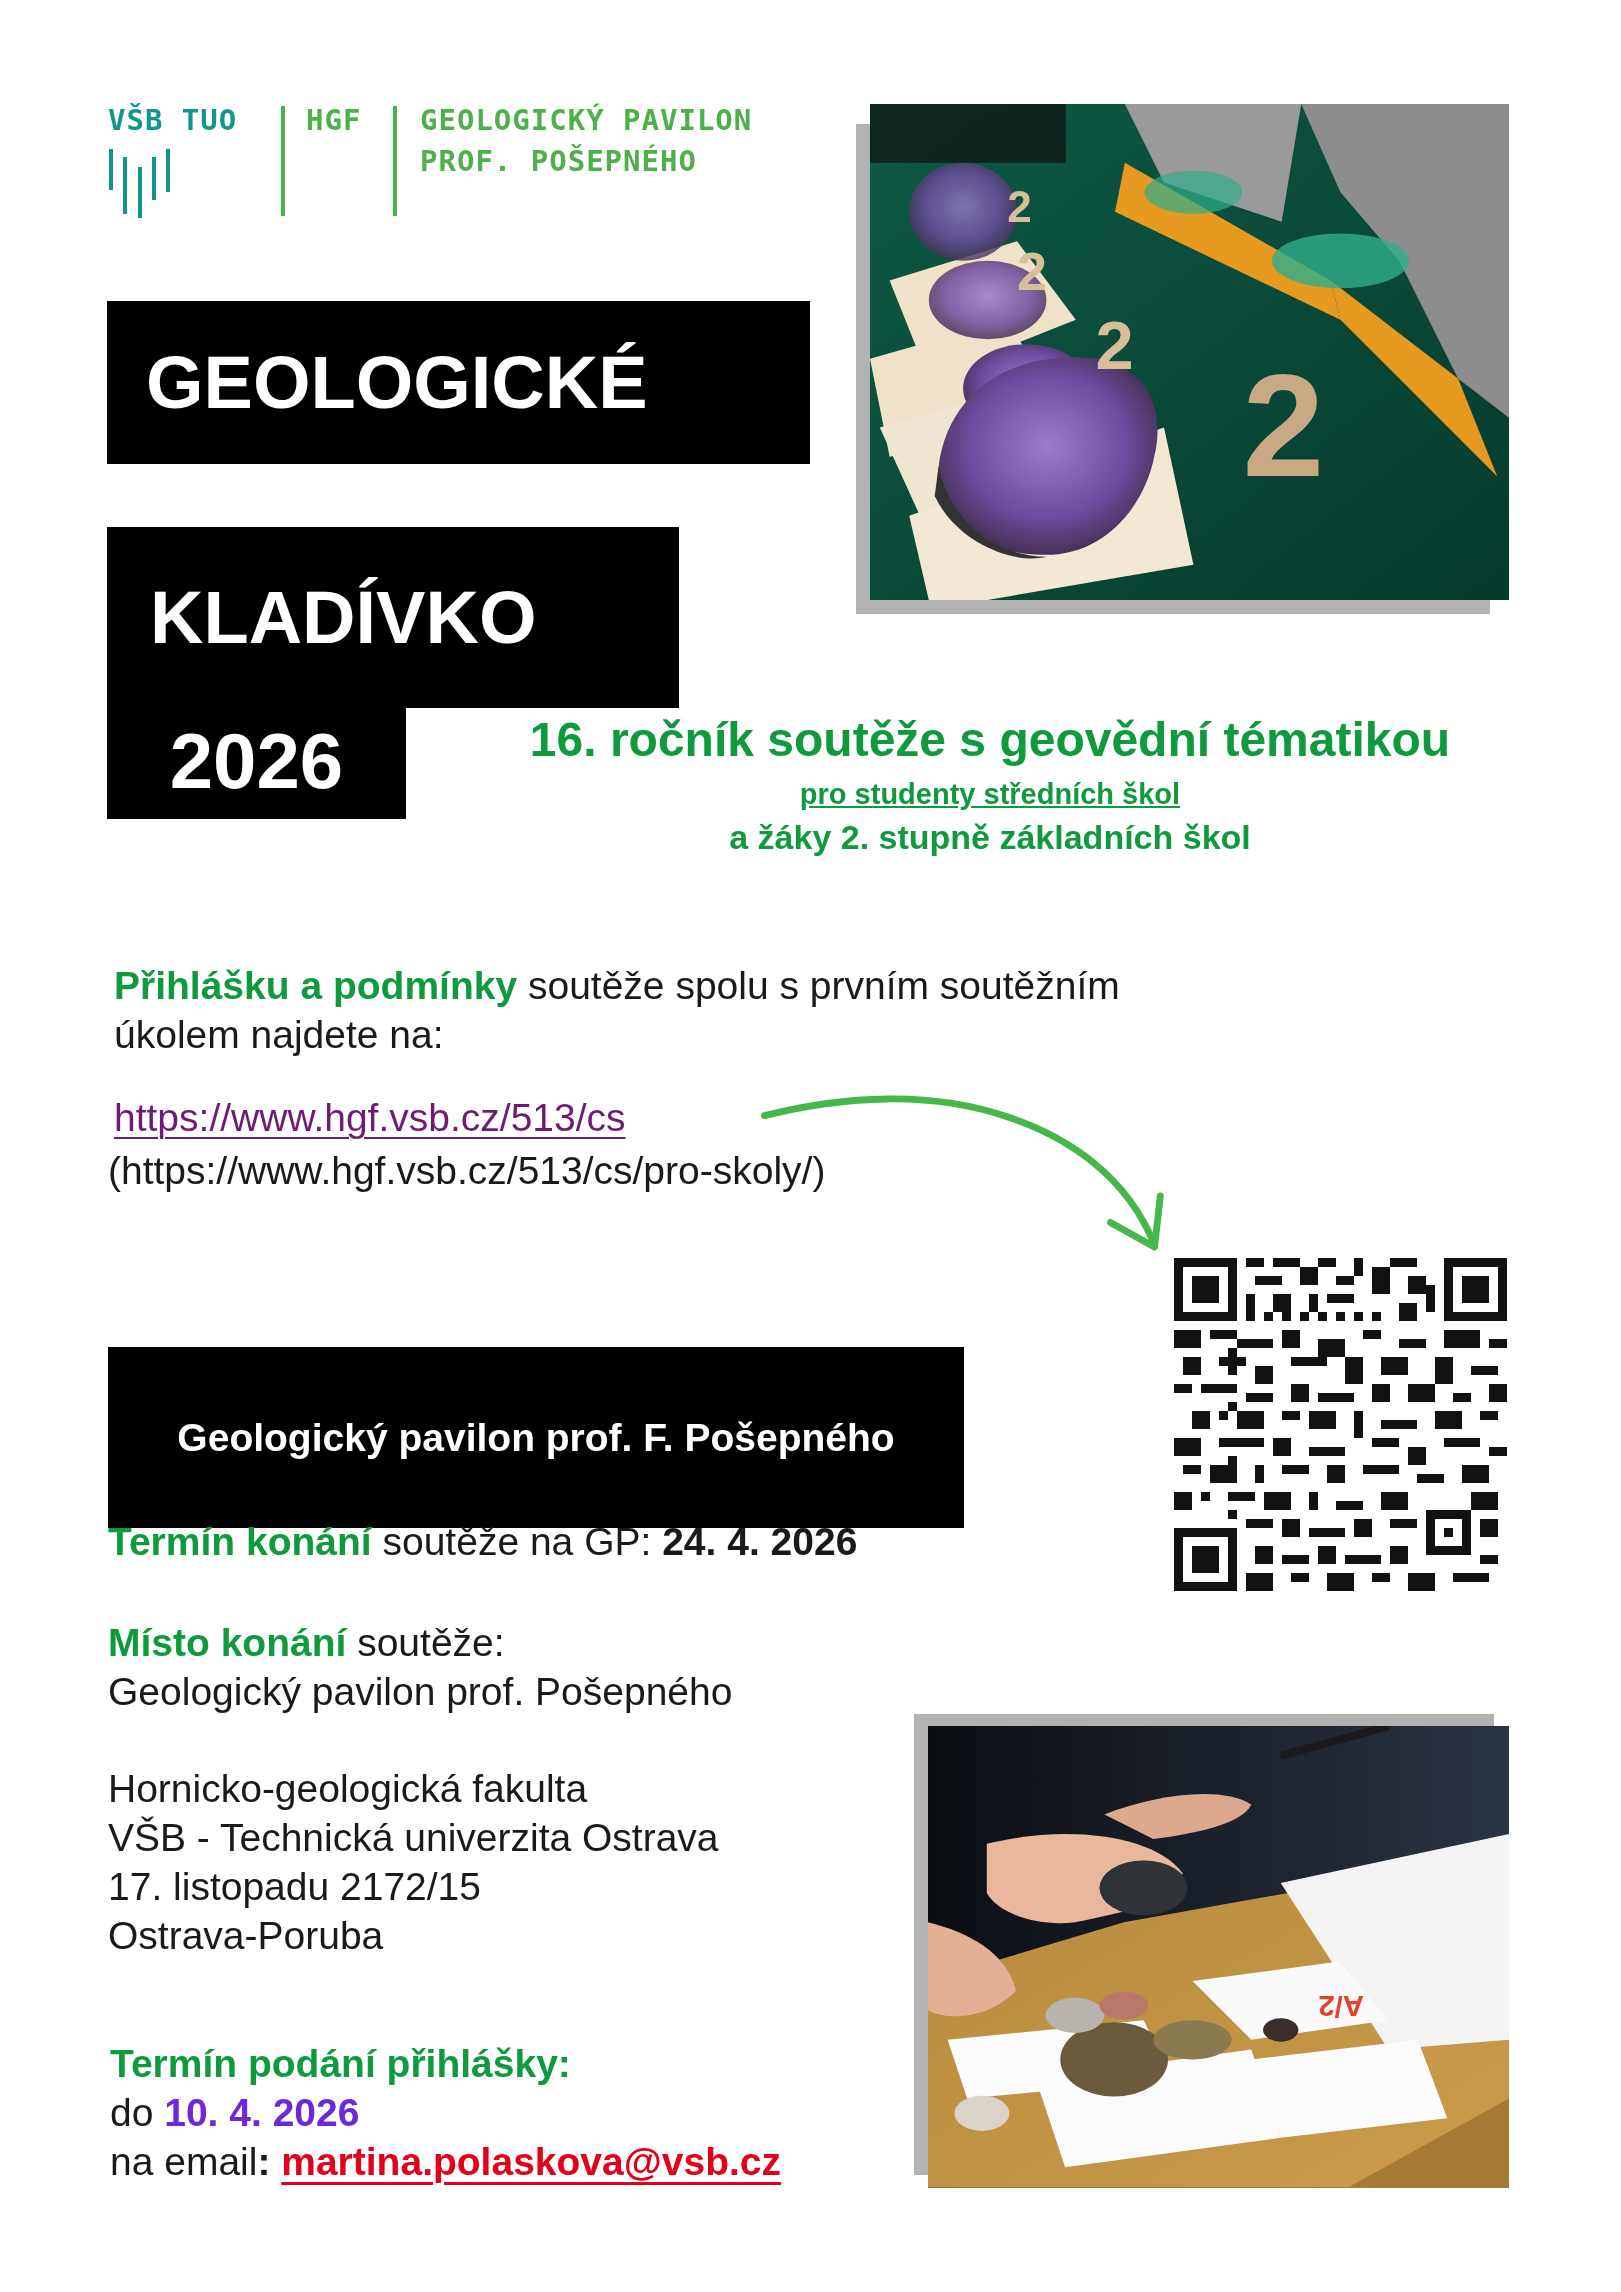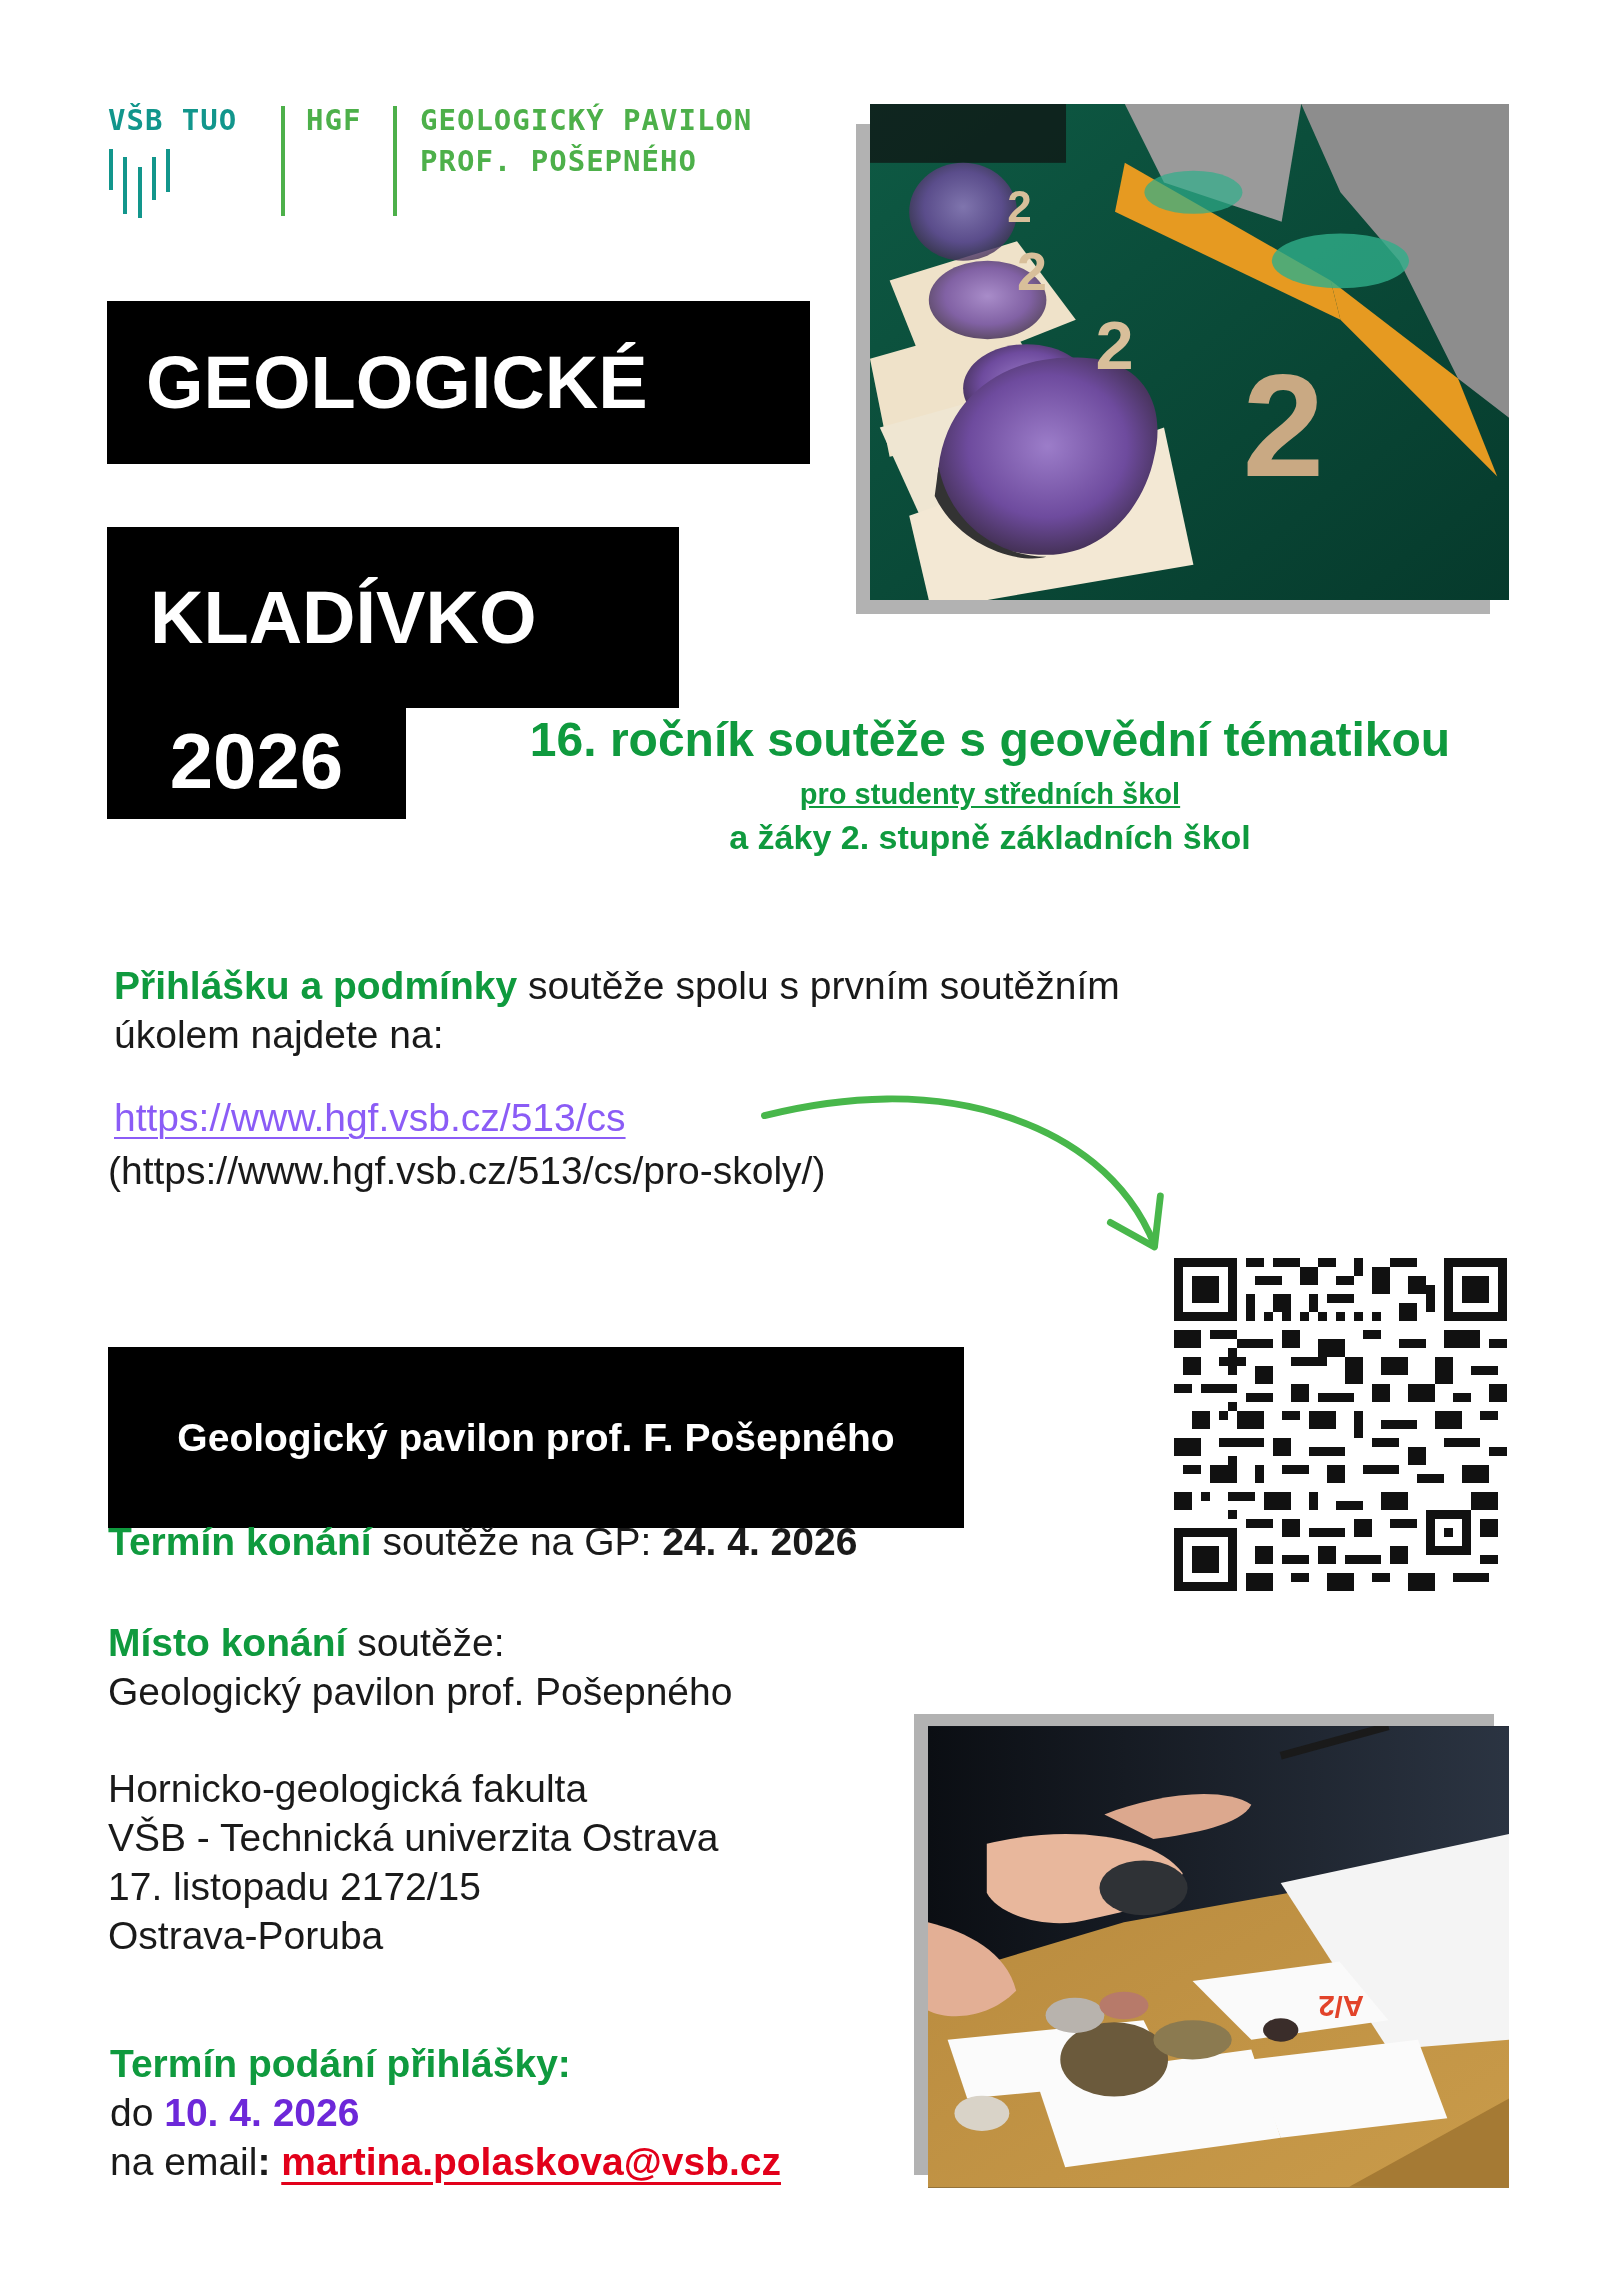--- a/index.html
+++ b/index.html
@@ -16,21 +16,21 @@
 
   
   .tbox { position: absolute; background: #000000; color: #fff; font-weight: bold; display: flex; align-items: center; }
   .tbox span { white-space: nowrap; }
 
   .subtitle { position: absolute; color: #0f9a3e; font-weight: bold; text-align: center; white-space: nowrap; }
 
   .body-txt { position: absolute; font-size: 39px; line-height: 49px; white-space: nowrap; }
   .green-b { color: #0f9a3e; font-weight: bold; }
   .red-b { color: #6d28d9; font-weight: bold; }
-  .link { color: #8b5cf6; text-decoration: underline; text-decoration-thickness: 2px; text-underline-offset: 5.9px; }
+  .link { color: #701a75; text-decoration: underline; text-decoration-thickness: 2px; text-underline-offset: 5.9px; }
   .email { color: #e2001a; font-weight: bold; text-decoration: underline; text-decoration-thickness: 2.9px; text-underline-offset: 6.9px; }
 
   
   .shadow { position: absolute; background: #b2b2b2; }
   .photo { position: absolute; overflow: hidden; }
 </style>
 </head>
 <body>
 
 <div class="abs logo-txt teal" style="left:108px; top:102px;">VŠB TUO</div>

